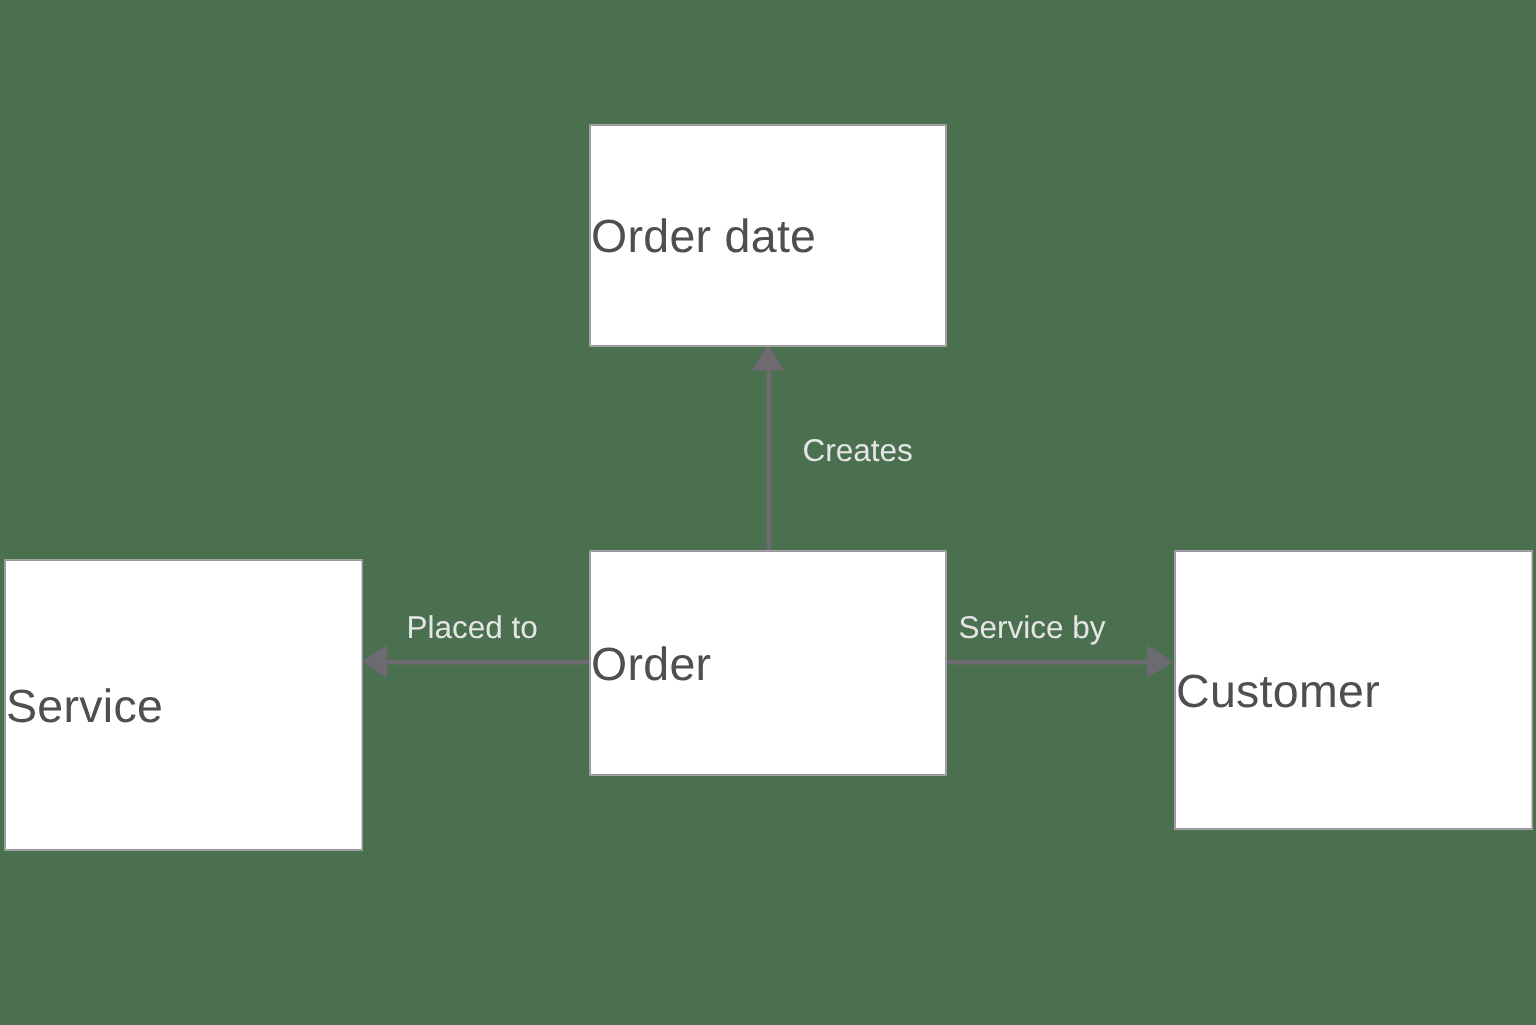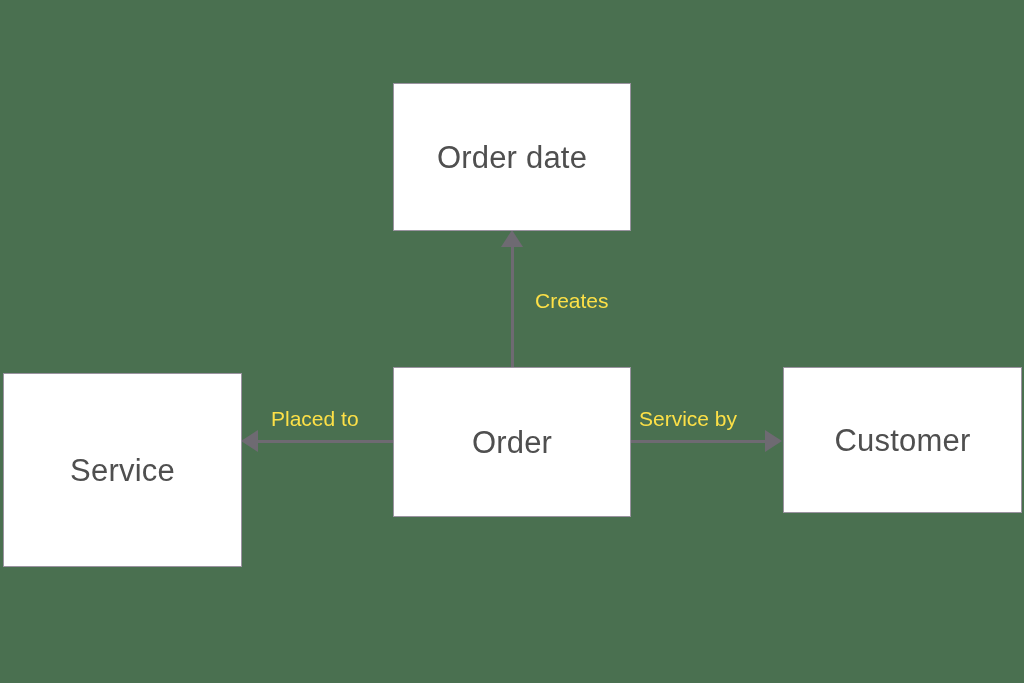--- a/index.html
+++ b/index.html
@@ -19,36 +19,35 @@
     height: 683px;
     background: #4a7050;
   }
   .node {
     position: absolute;
     background: #ffffff;
     border: 1px solid #9a93a0;
     box-sizing: border-box;
     display: flex;
     align-items: center;
-    justify-content: center;
     z-index: 3;
   }
   .node-label {
     color: #4f4f4f;
     font-size: 31px;
     font-weight: 400;
     letter-spacing: 0.2px;
     line-height: 1;
     white-space: nowrap;
   }
   
   #node-order-date { left: 393px; top: 83px;  width: 238px; height: 148px; }
   #node-service    { left: 3px;   top: 373px; width: 239px; height: 194px; }
   #node-order      { left: 393px; top: 367px; width: 238px; height: 150px; }
-  #node-customer   { left: 783px; top: 367px; width: 239px; height: 146px; }
+  #node-customer   { left: 783px; top: 367px; width: 239px; height: 186px; }
 
   
   .edge {
     position: absolute;
     z-index: 1;
   }
   .edge-line-h {
     position: absolute;
     height: 3px;
     background: #6e6a72;
@@ -73,21 +72,21 @@
     border-bottom: 11px solid transparent;
     border-left: 17px solid #6e6a72;
   }
   .arrow-up {
     border-left: 11px solid transparent;
     border-right: 11px solid transparent;
     border-bottom: 17px solid #6e6a72;
   }
   .edge-label {
     position: absolute;
-    color: #fde047;
+    color: #e5e5e5;
     font-size: 21px;
     font-weight: 400;
     line-height: 1;
     white-space: nowrap;
     z-index: 2;
   }
 
   
   #edge-refers-to-line  { left: 258px; top: 440px; width: 150px; }
   #edge-refers-to-head  { left: 241px; top: 430px; }

